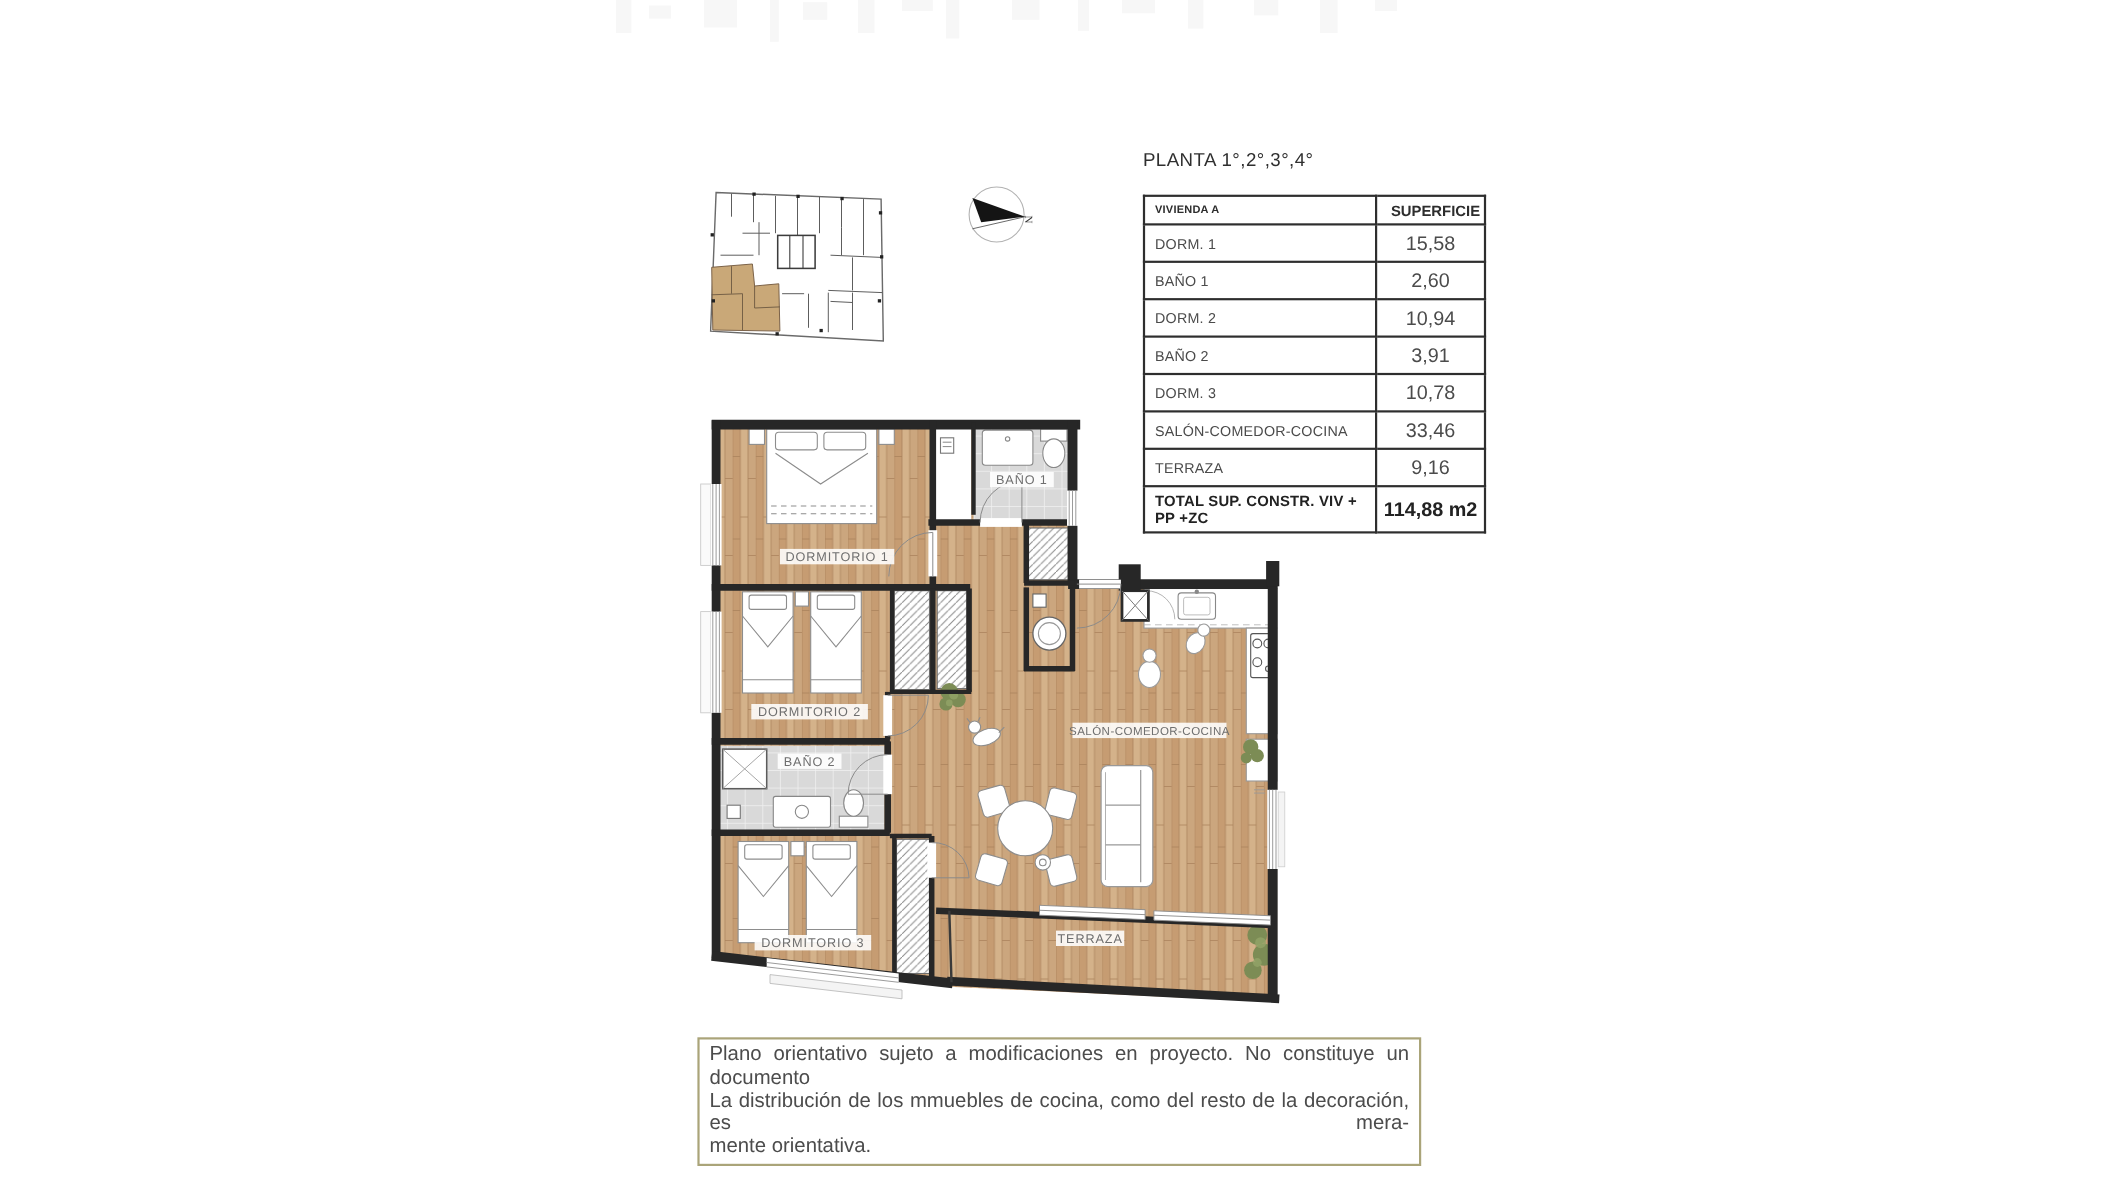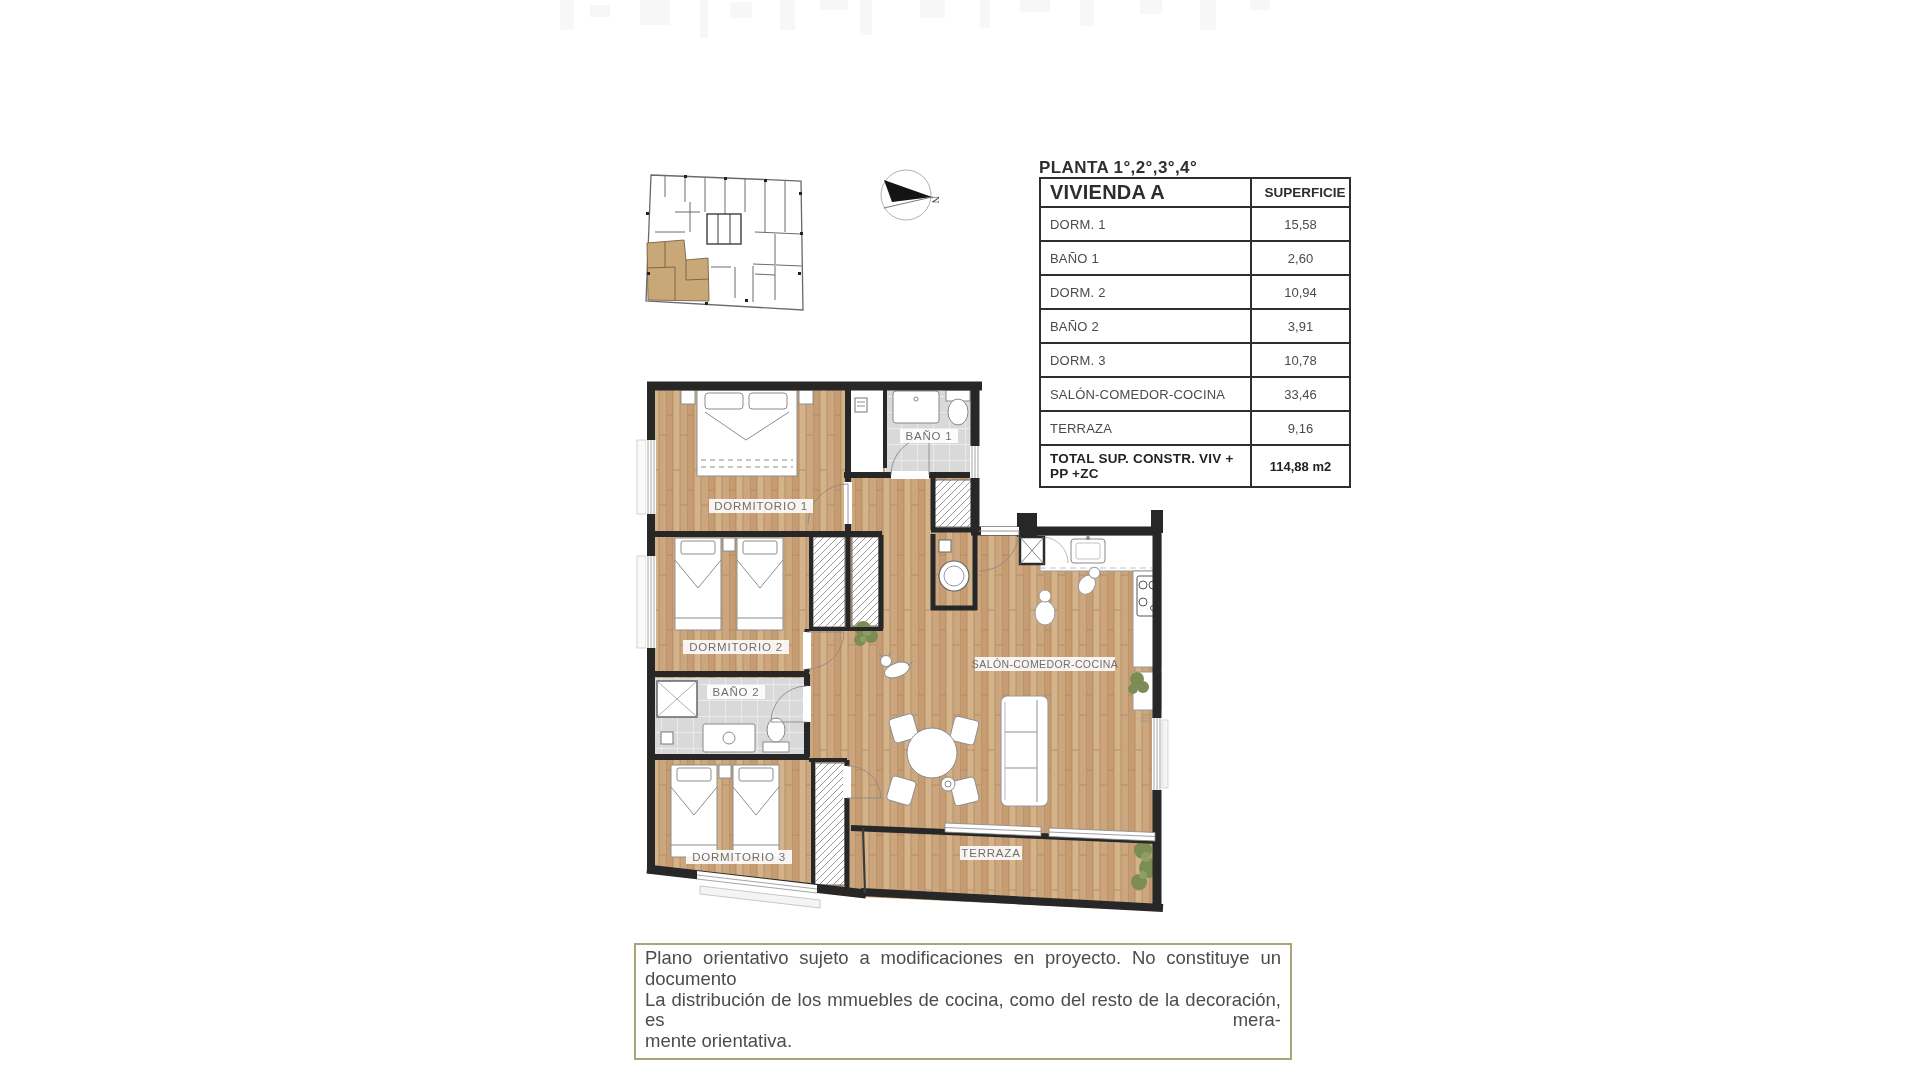--- a/index.html
+++ b/index.html
@@ -1,29 +1,29 @@
 <!DOCTYPE html>
 <html><head>
 <meta charset="utf-8">
 <style>
   html,body{margin:0;padding:0;background:#ffffff;}
   #canvas{position:relative;width:1920px;height:1080px;background:#fff;overflow:hidden;
           font-family:"Liberation Sans",sans-serif;}
   .abs{position:absolute;}
 
   
-  #plan-title{left:1039px;top:158px;font-size:17px;font-weight:bold;color:#2f2f2f;letter-spacing:.4px;}
+  #plan-title{left:1039px;top:136px;font-size:17px;font-weight:normal;color:#2f2f2f;letter-spacing:.4px;}
 
   
   #surface-table{left:1039px;top:177px;border-collapse:collapse;}
   #surface-table td{border:2px solid #2e2e2e;vertical-align:middle;}
   #surface-table .c1{width:196px;padding:2px 4px 2px 9px;font-size:13px;color:#4b4b4b;letter-spacing:.2px;}
-  #surface-table .c2{width:86px;text-align:center;font-size:13px;color:#4b4b4b;}
+  #surface-table .c2{width:86px;text-align:center;font-size:18px;color:#4b4b4b;}
   #surface-table tr.hdr td{font-weight:bold;color:#2d2d2d;}
-  #surface-table tr.hdr .c1{font-size:20px;}
+  #surface-table tr.hdr .c1{font-size:10px;}
   #surface-table tr.hdr .c2{font-size:13.5px;text-align:center;padding-left:10px;}
   #surface-table tr.hdr{height:26px;}
   #surface-table tr.r{height:34px;}
   #surface-table tr.tot1{height:32px;}
   #surface-table tr.tot2{height:42px;padding-left:44px;}
   #surface-table tr.tot1 td,#surface-table tr.tot2 td{font-weight:bold;color:#222;}
   #surface-table tr.tot1 .c1,#surface-table tr.tot2 .c1{font-size:13.5px;}
 
   
   #disclaimer{left:634px;top:943px;width:636px;border:2px solid #aaa479;

